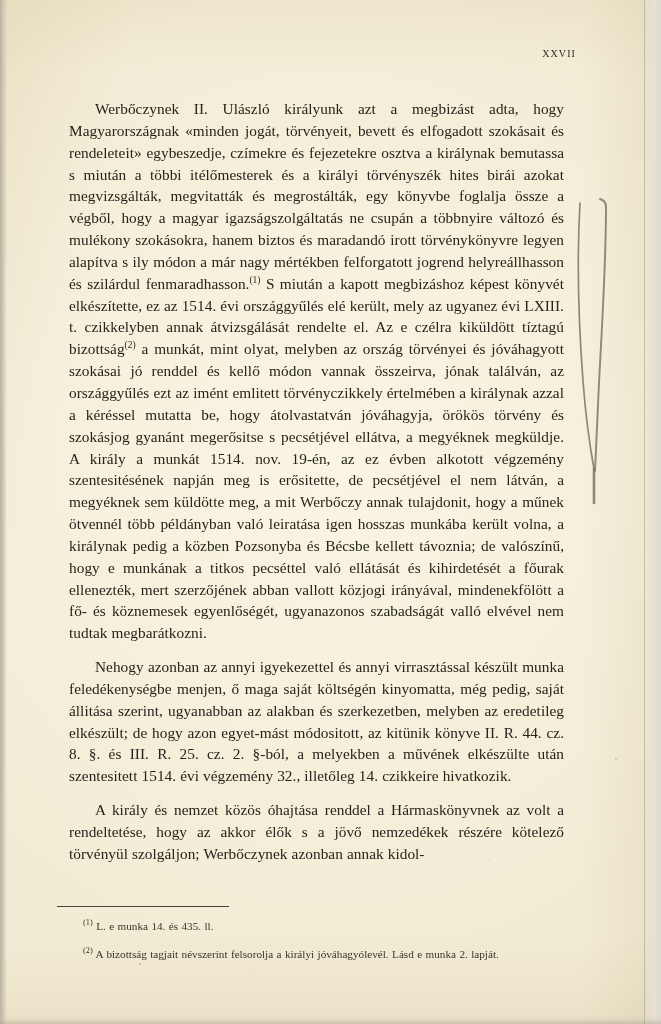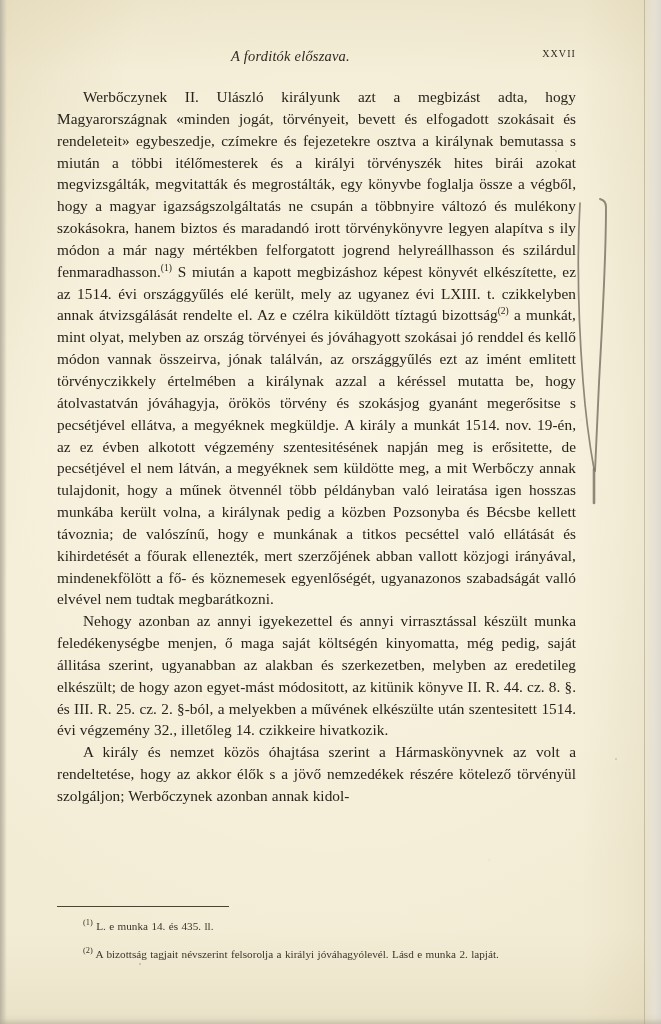--- a/index.html
+++ b/index.html
@@ -98,21 +98,21 @@
   .running-head .rh-folio {
     position: absolute;
     right: 0;
     top: 0;
     font-size: 10px;
     letter-spacing: 1.1px;
     color: #2e2a22;
   }
 
   p.body {
-    margin: 0;
+    margin: 12px;
     text-align: justify;
     text-align-last: left;
     font-size: 15.3px;
     line-height: 21.85px;
     color: #26231c;
     text-indent: 26px;
     letter-spacing: 0.04px;
     word-spacing: 0.2px;
     -webkit-font-smoothing: none;
   }
@@ -183,29 +183,28 @@
 
 <div id="page">
 
   <div class="scan-edge-left"></div>
   <div class="scan-edge-right"></div>
   <div class="scan-edge-bottom"></div>
 
   <div class="content">
 
     <div class="running-head">
-      <div class="rh-title">A forditók előszava.</div>
       <div class="rh-folio">XXVII</div>
     </div>
 
     <p class="body"><span>Werbőczynek II. Ulászló királyunk azt a megbizást adta, hogy Magyarországnak «minden jogát, törvényeit, bevett és elfogadott szokásait és rendeleteit» egybeszedje, czímekre és fejezetekre osztva a királynak bemutassa s miután a többi itélőmesterek és a királyi törvényszék hites birái azokat megvizsgálták, megvitatták és megrostálták, egy könyvbe foglalja össze a végből, hogy a magyar igazságszolgáltatás ne csupán a többnyire változó és mulékony szokásokra, hanem biztos és maradandó irott törvénykönyvre legyen alapítva s ily módon a már nagy mértékben felforgatott jogrend helyreállhasson és szilárdul fenmaradhasson.</span><sup class="fn">(1)</sup><span> S miután a kapott megbizáshoz képest könyvét elkészítette, ez az 1514. évi országgyűlés elé került, mely az ugyanez évi LXIII. t. czikkelyben annak átvizsgálását rendelte el. Az e czélra kiküldött tíztagú bizottság</span><sup class="fn">(2)</sup><span> a munkát, mint olyat, melyben az ország törvényei és jóváhagyott szokásai jó renddel és kellő módon vannak összeirva, jónak találván, az országgyűlés ezt az imént emlitett törvényczikkely értelmében a királynak azzal a kéréssel mutatta be, hogy átolvastatván jóváhagyja, örökös törvény és szokásjog gyanánt megerősitse s pecsétjével ellátva, a megyéknek megküldje. A király a munkát 1514. nov. 19-én, az ez évben alkotott végzemény szentesitésének napján meg is erősitette, de pecsétjével el nem látván, a megyéknek sem küldötte meg, a mit Werbőczy annak tulajdonit, hogy a műnek ötvennél több példányban való leiratása igen hosszas munkába került volna, a királynak pedig a közben Pozsonyba és Bécsbe kellett távoznia; de valószínű, hogy e munkának a titkos pecséttel való ellátását és kihirdetését a főurak ellenezték, mert szerzőjének abban vallott közjogi irányával, mindenekfölött a fő- és köznemesek egyenlőségét, ugyanazonos szabadságát valló elvével nem tudtak megbarátkozni.</span></p>
 
     <p class="body">Nehogy azonban az annyi igyekezettel és annyi virrasztással készült munka feledékenységbe menjen, ő maga saját költségén kinyomatta, még pedig, saját állitása szerint, ugyanabban az alakban és szerkezetben, melyben az eredetileg elkészült; de hogy azon egyet-mást módositott, az kitünik könyve II. R. 44. cz. 8. §. és III. R. 25. cz. 2. §-ból, a melyekben a művének elkészülte után szentesitett 1514. évi végzemény 32., illetőleg 14. czikkeire hivatkozik.</p>
 
-    <p class="body">A király és nemzet közös óhajtása szerint a Hármaskönyvnek az volt a rendeltetése, hogy az akkor élők s a jövő nemzedékek részére kötelező törvényül szolgáljon; Werbőczynek azonban annak kidol-</p>
+    <p class="body">A király és nemzet közös óhajtása renddel a Hármaskönyvnek az volt a rendeltetése, hogy az akkor élők s a jövő nemzedékek részére kötelező törvényül szolgáljon; Werbőczynek azonban annak kidol-</p>
 
   </div>
 
   <div class="footnotes">
     <div class="fn-rule"></div>
     <p><sup class="fnm">(1)</sup> <span>L. e munka 14. és 435. ll.</span></p>
     <p><sup class="fnm">(2)</sup> <span>A bizottság tagjait névszerint felsorolja a királyi jóváhagyólevél. Lásd e munka 2. lapját.</span></p>
   </div>
 
   <div class="pencil">

